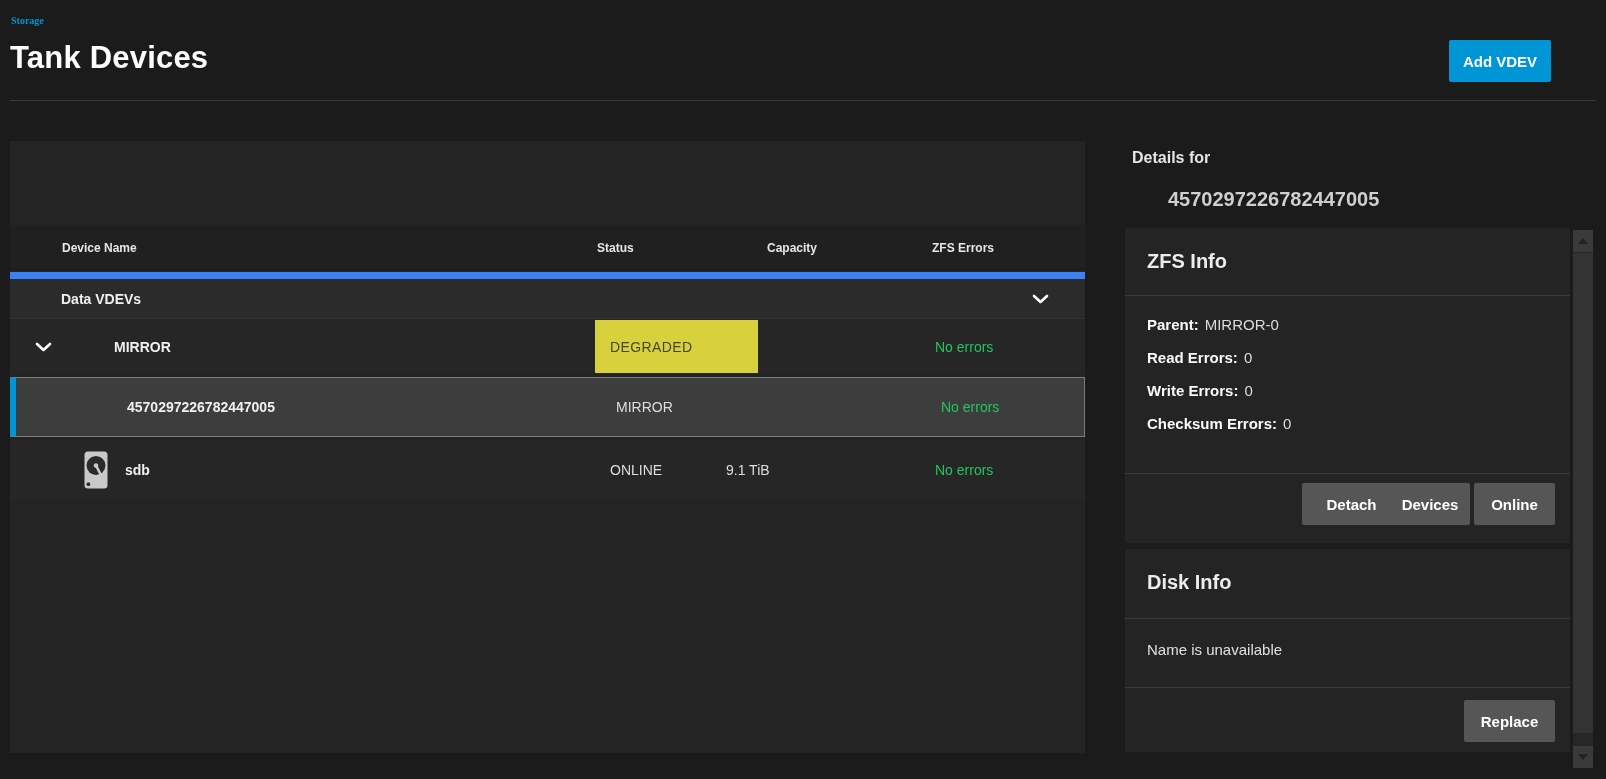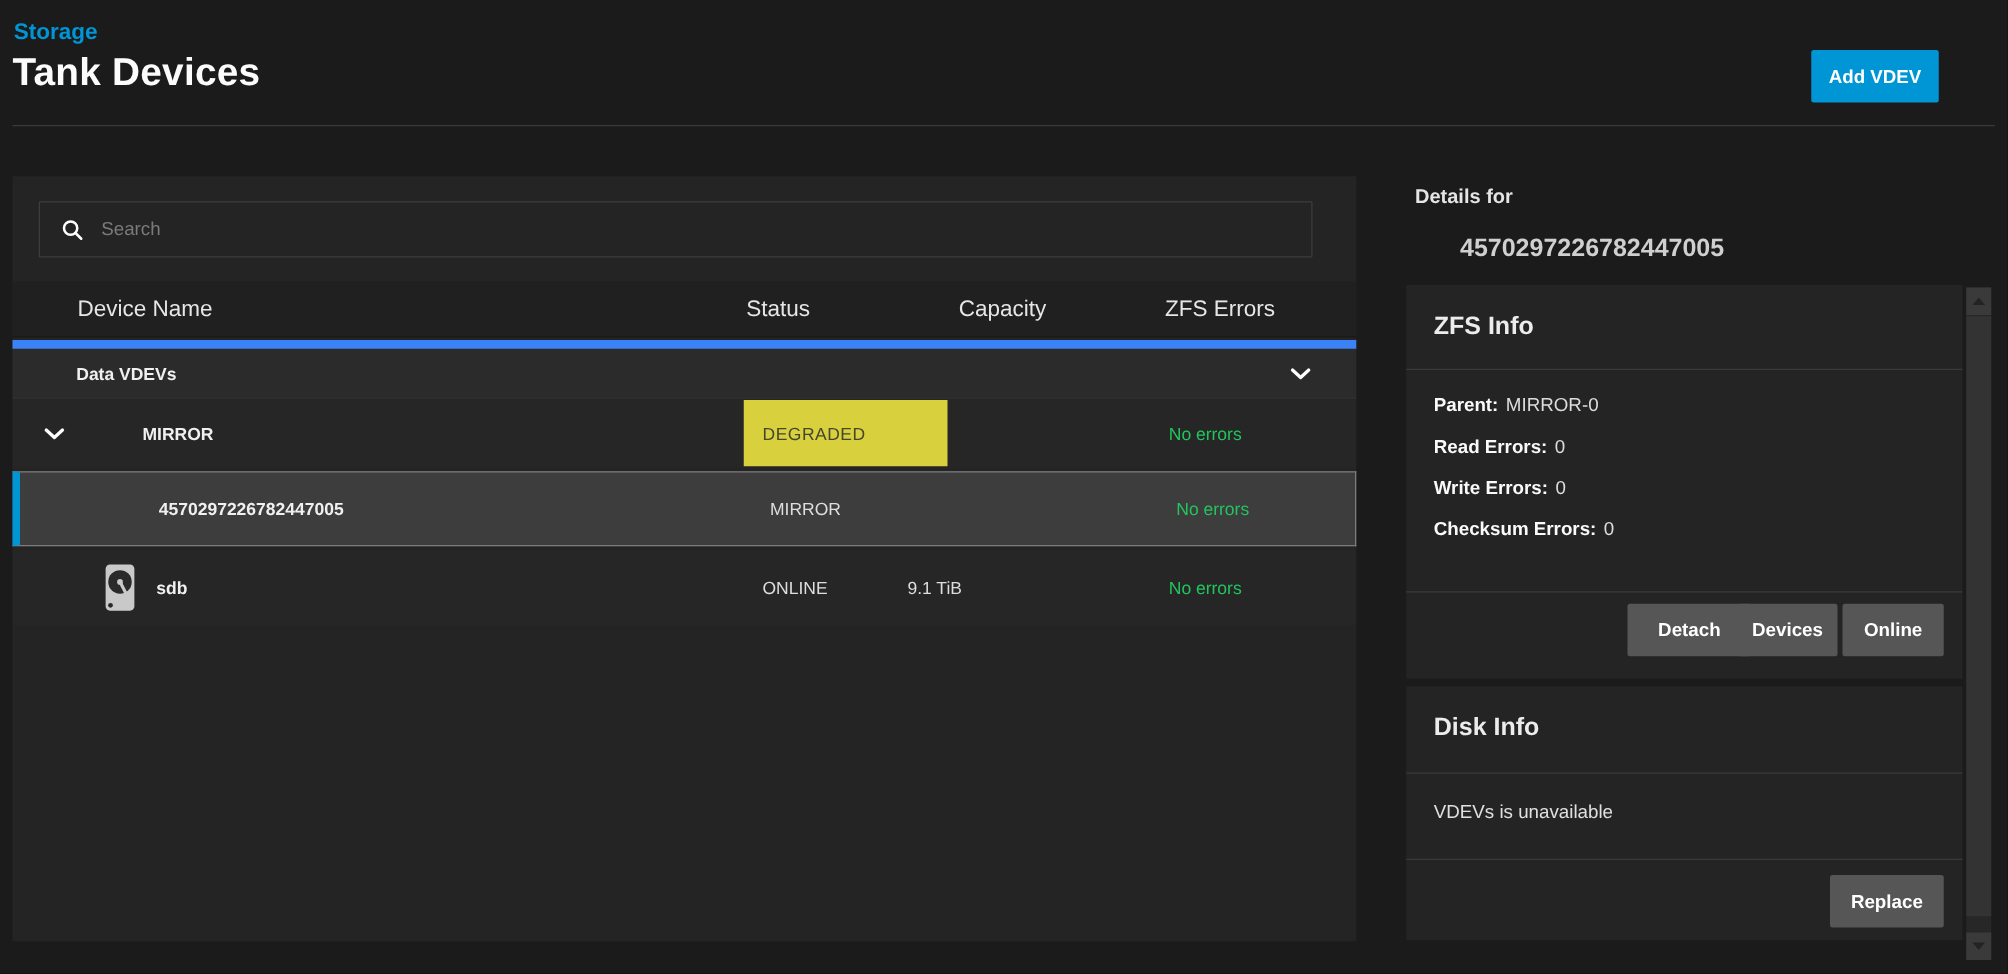--- a/index.html
+++ b/index.html
@@ -4,22 +4,22 @@
 <style>
   * { margin:0; padding:0; box-sizing:border-box; }
   html,body { background:#111; }
   .page {
     position:relative; width:1606px; height:779px; overflow:hidden;
     background:#1b1b1b; font-family:"Liberation Sans", sans-serif;
     -webkit-font-smoothing:antialiased;
   }
   
   .breadcrumb {
-    position:absolute; left:11px; top:15px; font-size:18px; font-weight:bold;
-    color:#0095d5; text-decoration:none; cursor:pointer;
+    position:absolute; left:11px; top:15px; font-size:10px; font-weight:bold;
+    color:#0095d5; text-decoration:none; cursor:pointer;font-family:Liberation Serif, serif;
   }
   .page-title {
     position:absolute; left:10px; top:40px; font-size:31px; font-weight:bold;
     color:#fcfcfc; letter-spacing:0.2px;
   }
   .add-vdev-btn {
     position:absolute; left:1449px; top:40px; width:102px; height:42px;
     background:#0095d5; color:#fff; font-family:inherit; font-size:15px; font-weight:bold;
     border:none; border-radius:2px; cursor:pointer;
   }
@@ -40,21 +40,21 @@
   .search-input {
     flex:1; margin-left:14px; margin-right:10px; background:transparent; border:none; outline:none;
     color:#e8e8e8; font-family:inherit; font-size:15px;
   }
   .search-input::placeholder { color:#7a7a7a; }
   .thead {
     position:absolute; left:0; top:84px; width:100%; height:45px;
     background:#202020; border-bottom:1px solid #181818;
   }
   .th { position:absolute; top:0; height:45px; display:flex; align-items:center;
-        font-size:18px; font-weight:normal; color:#e6e6e6; }
+        font-size:12px; font-weight:bold; color:#e6e6e6; }
   .th-name     { left:52px; }
   .th-status   { left:587px; }
   .th-capacity { left:757px; }
   .th-errors   { left:922px; }
   .row { position:absolute; left:0; width:100%; cursor:pointer; }
   .cell { position:absolute; top:0; height:100%; display:flex; align-items:center;
           font-size:14px; color:#dedede; }
   .cell-status   { left:600px; }
   .cell-capacity { left:716px; }
   .cell-errors   { left:925px; color:#22c55e; }
@@ -120,27 +120,20 @@
 
 <div class="page">
 
   <a class="breadcrumb">Storage</a>
   <h1 class="page-title">Tank Devices</h1>
   <button class="add-vdev-btn">Add VDEV</button>
   <div class="header-divider"></div>
 
   <section class="table-card">
 
-    <div class="search-box">
-      <svg width="18" height="18" viewBox="0 0 18 18">
-        <circle cx="7.5" cy="7.5" r="5.3" fill="none" stroke="#ffffff" stroke-width="2"></circle>
-        <line x1="11.6" y1="11.6" x2="16" y2="16" stroke="#ffffff" stroke-width="2" stroke-linecap="round"></line>
-      </svg>
-      <input class="search-input" type="text" placeholder="Search" style="">
-    </div>
 
     <div class="thead">
       <span class="th th-name">Device Name</span>
       <span class="th th-status">Status</span>
       <span class="th th-capacity">Capacity</span>
       <span class="th th-errors">ZFS Errors</span>
     </div>
 
     <div class="row group-row">
       <span class="cell cell-name row-label">Data VDEVs</span>
@@ -204,21 +197,21 @@
     </div>
     <div class="dcard-divider zfs-divider-2"></div>
     <button class="gbtn btn-detach">Detach</button>
     <button class="gbtn btn-offline">Devices</button>
     <button class="gbtn btn-online">Online</button>
   </section>
 
   <section class="dcard disk-card">
     <h2 class="dcard-title">Disk Info</h2>
     <div class="dcard-divider disk-divider-1"></div>
-    <div class="disk-msg">VDEVs is unavailable</div>
+    <div class="disk-msg">Name is unavailable</div>
     <div class="dcard-divider disk-divider-2"></div>
     <button class="gbtn btn-replace">Replace</button>
   </section>
 
   <div class="dscrollbar">
     <div class="scroll-btn scroll-up">
         <div class="tri-up"></div>
       </div>
     <div class="scroll-thumb"></div>
     <div class="scroll-btn scroll-down">

